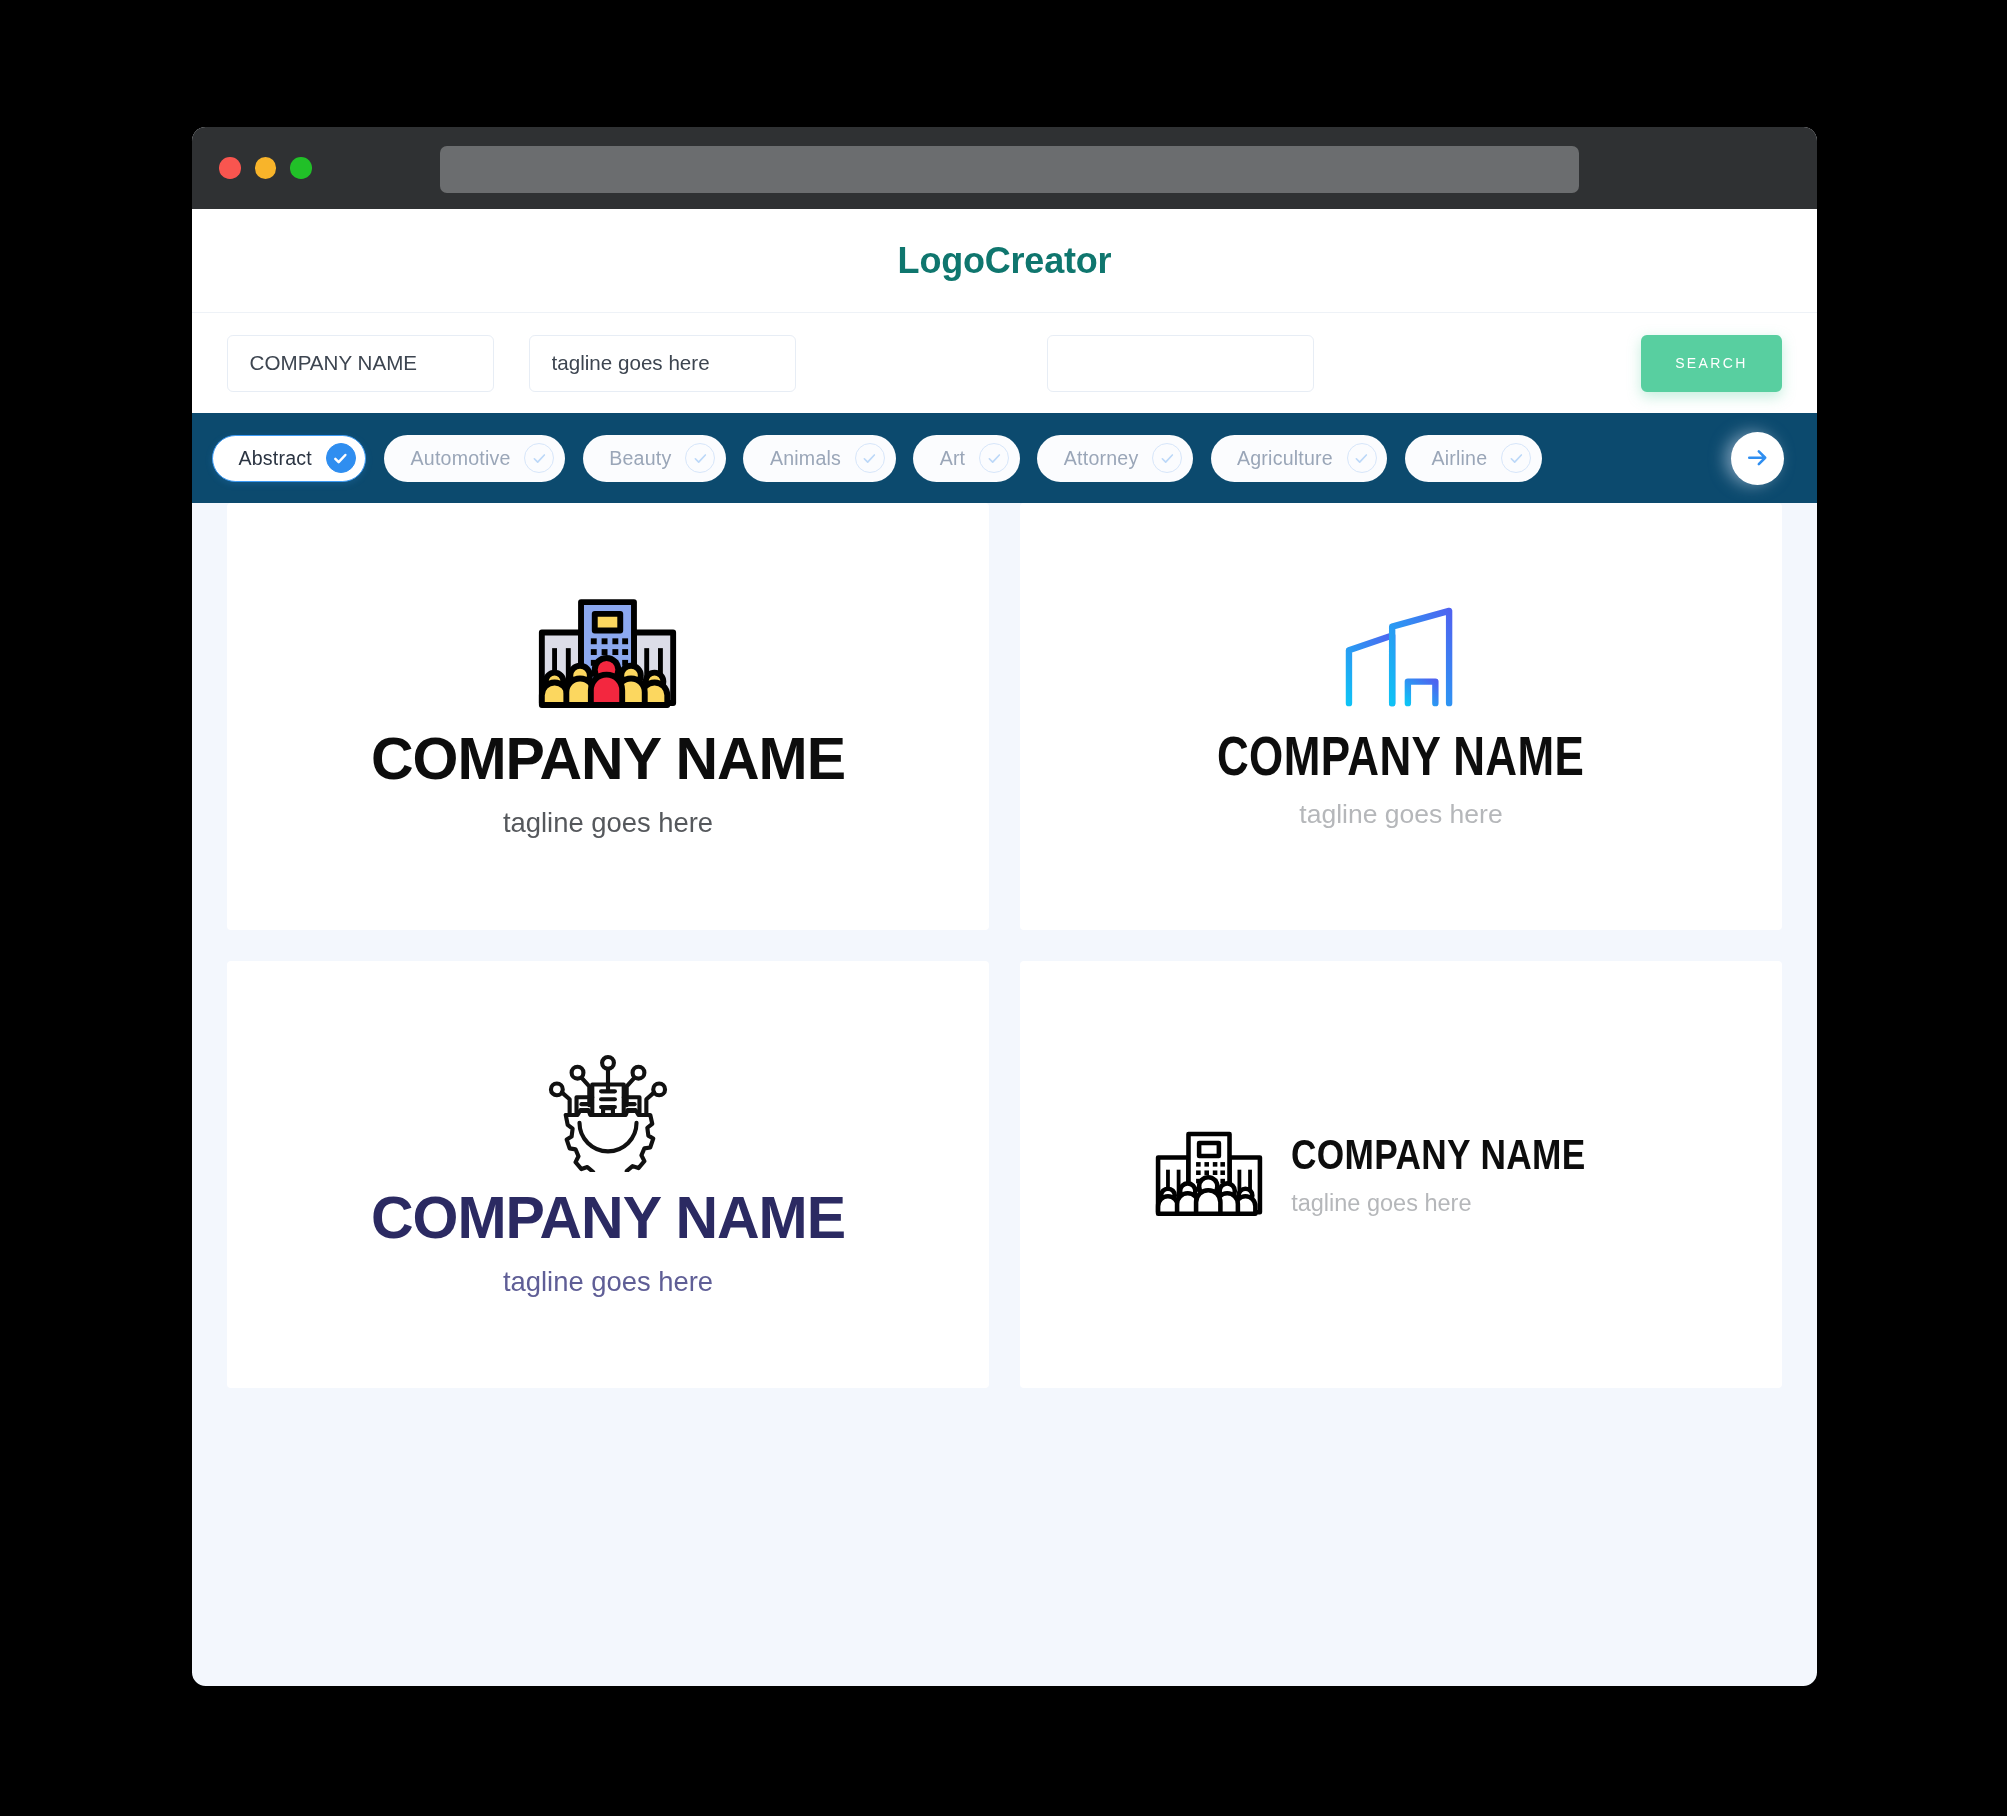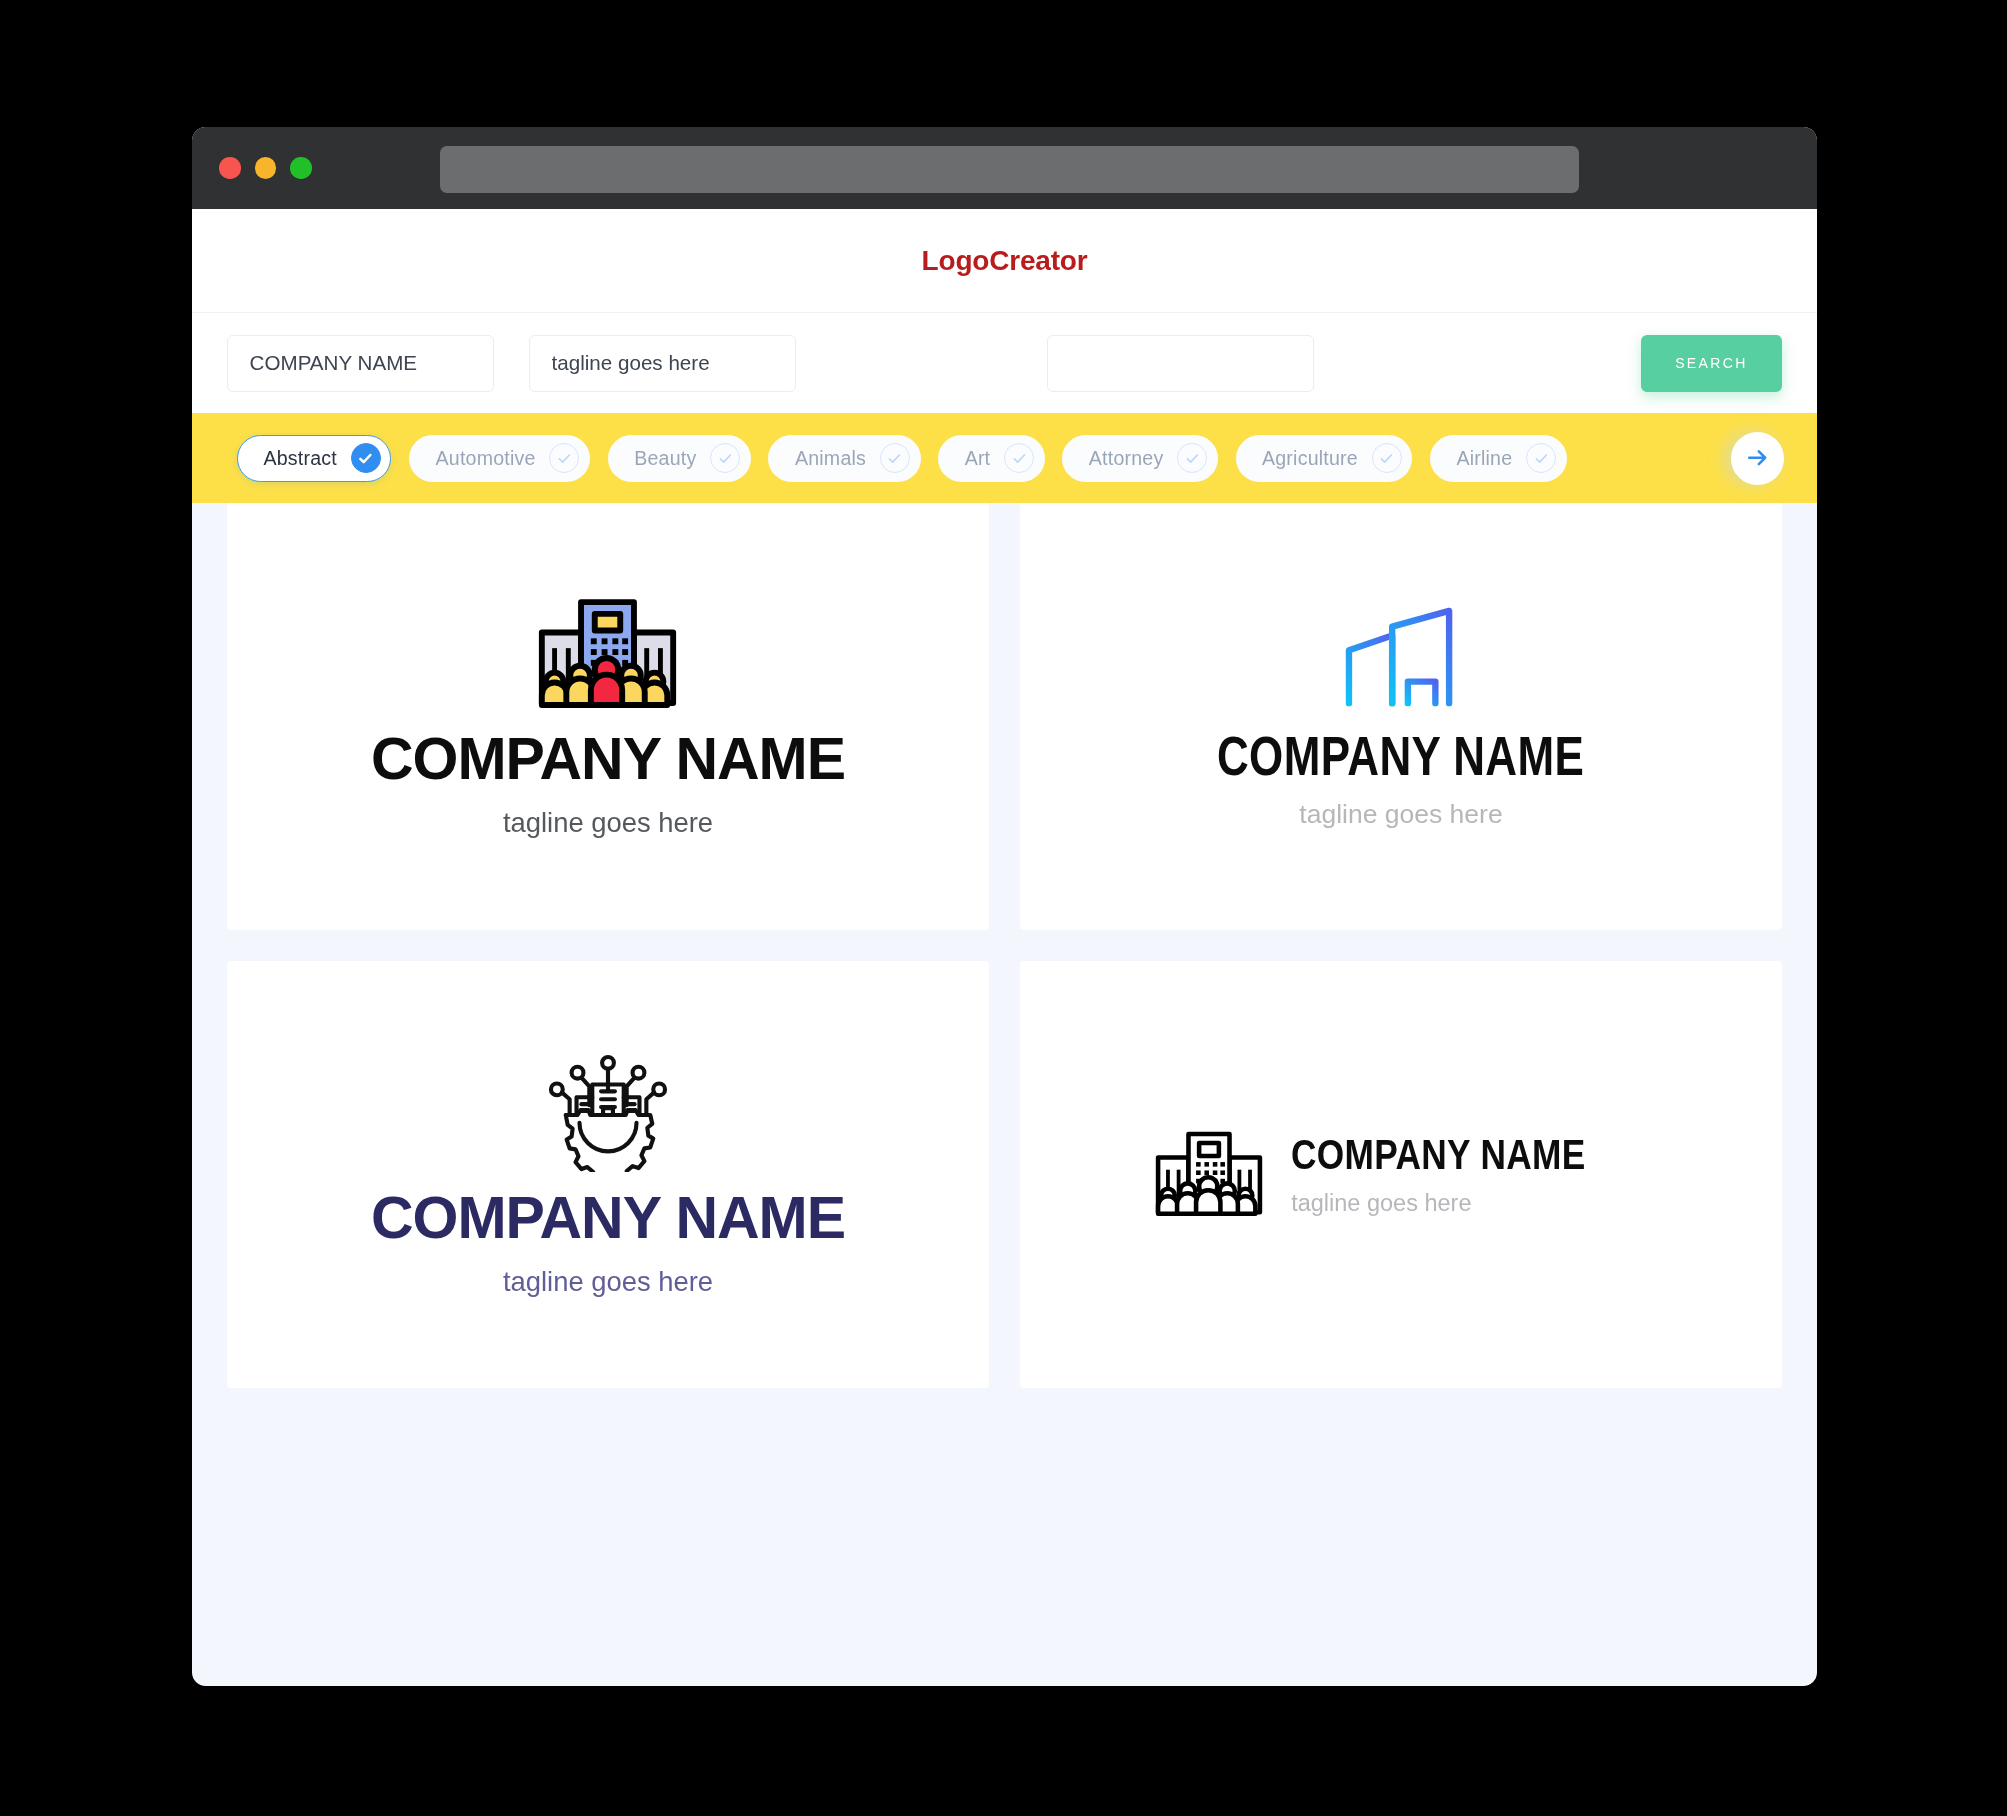--- a/index.html
+++ b/index.html
@@ -44,24 +44,24 @@
 
   
   .brand-header {
     height: 103px;
     background: #ffffff;
     display: flex;
     align-items: center;
     justify-content: center;
   }
   .brand-title {
-    font-size: 28px;
+    font-size: 36px;
     font-weight: 700;
     letter-spacing: -0.2px;
-    color: #b91c1c;
+    color: #0f766e;
   }
 
   
   .search-row {
     height: 101px;
     background: #ffffff;
     border-top: 1px solid #eef2f7;
     display: flex;
     align-items: center;
     padding: 0 35px;
@@ -95,24 +95,24 @@
     font-size: 14px;
     font-weight: 400;
     letter-spacing: 2.4px;
     cursor: pointer;
     box-shadow: 0 4.9px 13.7px rgba(88,207,160,0.35);
   }
 
   
   .chips-row {
     height: 90px;
-    background: #fde047;
+    background: #0c4a6e;
     display: flex;
     align-items: center;
-    padding: 0 45px;
+    padding: 0 20px;
     gap: 17.6px;
     position: relative;
     overflow: hidden;
   }
   .chip {
     display: flex;
     align-items: center;
     gap: 13.7px;
     height: 47px;
     padding: 0 9.8px 0 25.5px;

